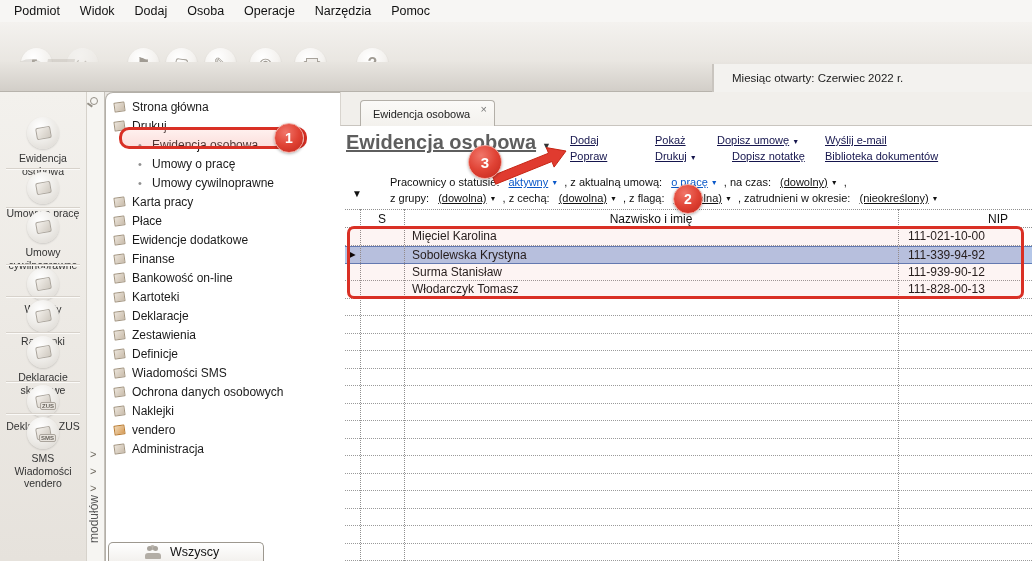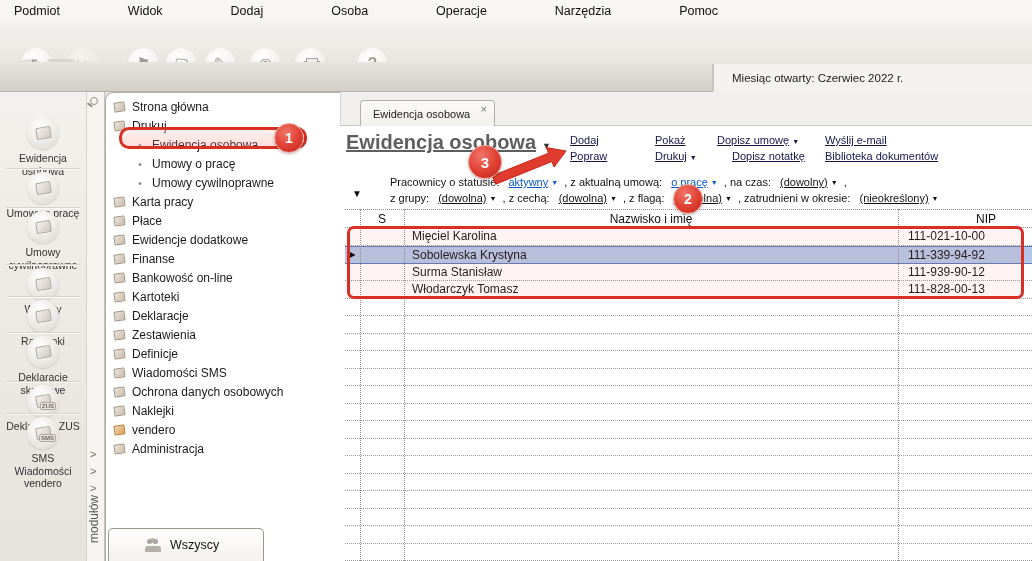--- a/index.html
+++ b/index.html
@@ -1,41 +1,41 @@
 <!DOCTYPE html>
 <html><head>
 <meta charset="utf-8">
 <style>
   * { margin:0; padding:0; box-sizing:border-box; }
   html,body { width:1032px; height:561px; overflow:hidden; }
   body { font-family:"Liberation Sans", sans-serif; background:#e9e6e2; position:relative; color:#1a1a1a; }
   .abs { position:absolute; }
 
   
-  .menubar { left:0; top:0; width:1032px; height:22px; background:#f7f6f4; display:flex; align-items:center; padding-left:4px;gap:48px; }
+  .menubar { left:0; top:0; width:1032px; height:22px; background:#f7f6f4; display:flex; align-items:center; padding-left:4px; }
   .menubar .mitem { padding:2px 10px; font-size:12.5px; color:#111; cursor:default; }
 
   
   .toolbar { left:0; top:22px; width:1032px; height:40px; background:linear-gradient(#f4f2ef,#e9e6e1); }
   .disc { position:absolute; top:26px; width:31px; height:31px; border-radius:50%;
           background:radial-gradient(circle at 40% 30%, #ffffff 0%, #f4f2ef 55%, #dedad4 100%);
           box-shadow:0 1px 2px rgba(0,0,0,.12); display:flex; align-items:center; justify-content:center;
           color:#a09b93; font-size:16px; }
   .disc.dim { opacity:.45; }
   .tb-caret { position:absolute; top:38px; font-size:7px; color:#8b867e; }
   .mini-printer { width:16px; height:11px; position:relative; }
   .mini-printer::before { content:""; position:absolute; left:0; top:3px; width:16px; height:8px; background:#cfcac3; border:1px solid #a7a29a; border-radius:2px; }
   .mini-printer::after { content:""; position:absolute; left:3px; top:0; width:10px; height:5px; background:#efece8; border:1px solid #a7a29a; }
   .watermark { left:10px; top:48px; font-size:46px; font-weight:bold; font-style:italic; color:rgba(185,180,172,.38); letter-spacing:-2px; }
 
   
   .tabstrip { left:0; top:62px; width:1032px; height:30px; background:linear-gradient(#e8e5e0,#d2cec8); border-bottom:1px solid #b7b3ac; }
   .tab { position:absolute; bottom:0; height:27px; border:1px solid #9d988f; border-bottom:none; border-radius:5px 5px 0 0;
          background:linear-gradient(#fbfaf8,#edebe7); display:flex; align-items:center; font-size:12.5px; color:#111; }
-  .tab.active { height:33px; background:linear-gradient(#ffffff,#f3f1ee); z-index:2; }
+  .tab.active { height:19px; background:linear-gradient(#ffffff,#f3f1ee); z-index:2; }
   .tab .caret { font-size:8px; color:#333; margin-left:8px; }
   .ppl-icon { width:18px; height:13px; position:relative; margin:0 7px 0 0; }
   .ppl-icon::before { content:""; position:absolute; top:0; left:2px; width:5px; height:5px; border-radius:50%;
         background:#a9a49c; box-shadow:6px 0 0 #a9a49c, 3px -1px 0 #bab5ad; }
   .ppl-icon::after { content:""; position:absolute; bottom:0; left:0; width:16px; height:6px; border-radius:3px 3px 1px 1px; background:#b3aea6; }
   .person-icon { width:12px; height:13px; position:relative; margin:0 7px 0 0; }
   .person-icon::before { content:""; position:absolute; top:0; left:3px; width:6px; height:6px; border-radius:50%; background:#b0a89c; }
   .person-icon::after { content:""; position:absolute; bottom:0; left:0; width:12px; height:6px; border-radius:3px 3px 0 0; background:#c0b8ac; }
   .month-panel { left:712px; top:64px; width:320px; height:28px; background:#f3f2ef; border-left:2px solid #c9c5bf;
                  display:flex; align-items:center; padding-left:18px; font-size:11.5px; color:#222; }
@@ -86,21 +86,21 @@
   .fline .black { color:#111; text-decoration:underline; margin:13px 3px; }
   .fline .car::after { content:"▼"; font-size:7px; margin-left:3px; text-decoration:none; display:inline-block; vertical-align:1px; }
   .fline .blue, .fline .black { cursor:pointer; }
 
   
   .grid { left:345px; top:209px; width:687px; height:352px; background:#fff; }
   .vline { position:absolute; top:0; bottom:0; border-left:1px dotted #8f8f8f; }
   .thead { display:grid; grid-template-columns:15px 44px 494px 1fr; height:19px; border-top:1px dotted #8f8f8f; border-bottom:1px dotted #8f8f8f; font-size:12px; color:#111; align-items:center; }
   .thead .c-s { text-align:center; }
   .thead .c-name { text-align:center; }
-  .thead .c-nip { text-align:right; padding-right:36px; }
+  .thead .c-nip { text-align:right; padding-right:24px; }
   .trow { display:grid; grid-template-columns:15px 44px 494px 1fr; height:17.5px; border-bottom:1px dotted #9a9a9a; font-size:12px; align-items:center; }
   .trow .c-name { padding-left:8px; }
   .trow .c-nip { padding-left:10px; }
   .trow.selected { background:#b5c7e8; border-top:1px solid #5d7db8; border-bottom:1px solid #5d7db8; height:18px; }
   .trow .ind { text-align:center; font-size:8px; color:#000; }
   .trow.selected .ind::after { content:"▶"; }
   .ann-rect { position:absolute; border:3px solid #d93025; border-radius:10px; background:linear-gradient(rgba(255,205,198,.30),rgba(240,110,98,.22)); z-index:40; }
   .ann-rect.table { border-radius:7px; background:rgba(225,70,55,.06); }
   .ann-circle { position:absolute; border-radius:50%; background:radial-gradient(circle at 38% 30%, #f0766a 0%, #e04335 50%, #c2251a 100%);
                 border:1px solid #f0a79e; box-shadow:0 1px 3px rgba(0,0,0,.3); color:#fff; font-weight:bold;

